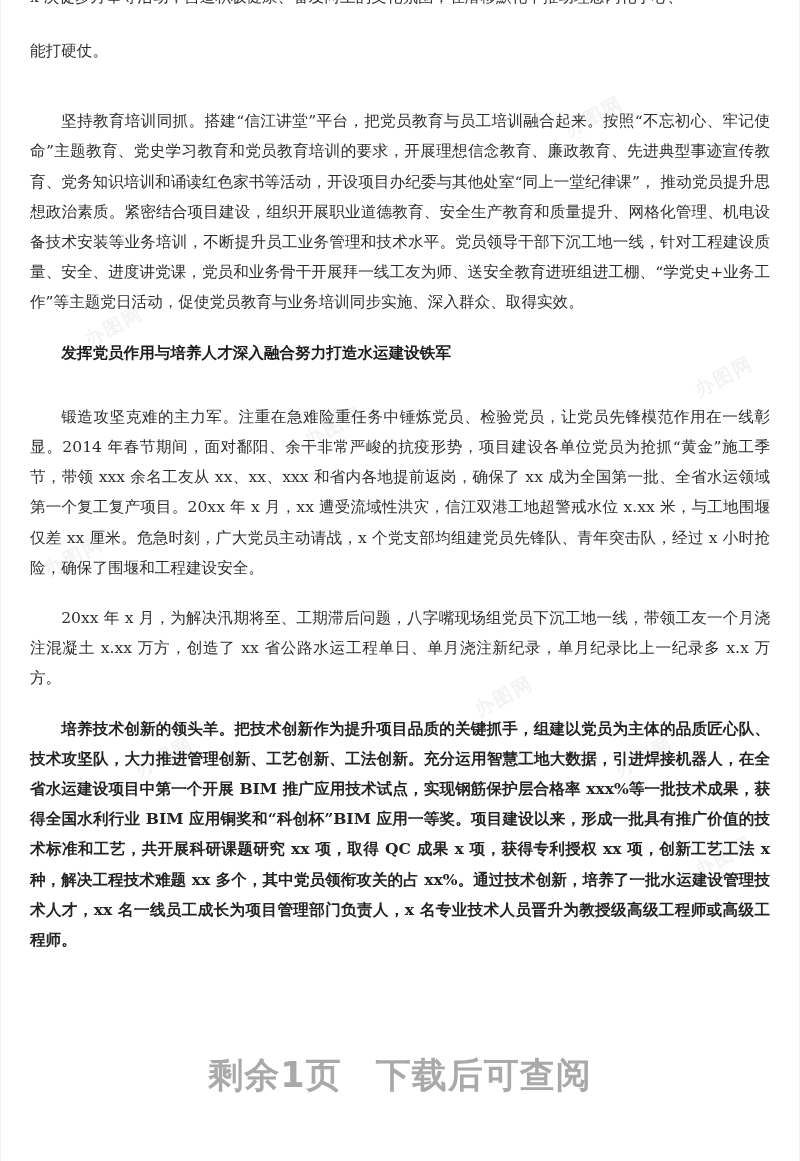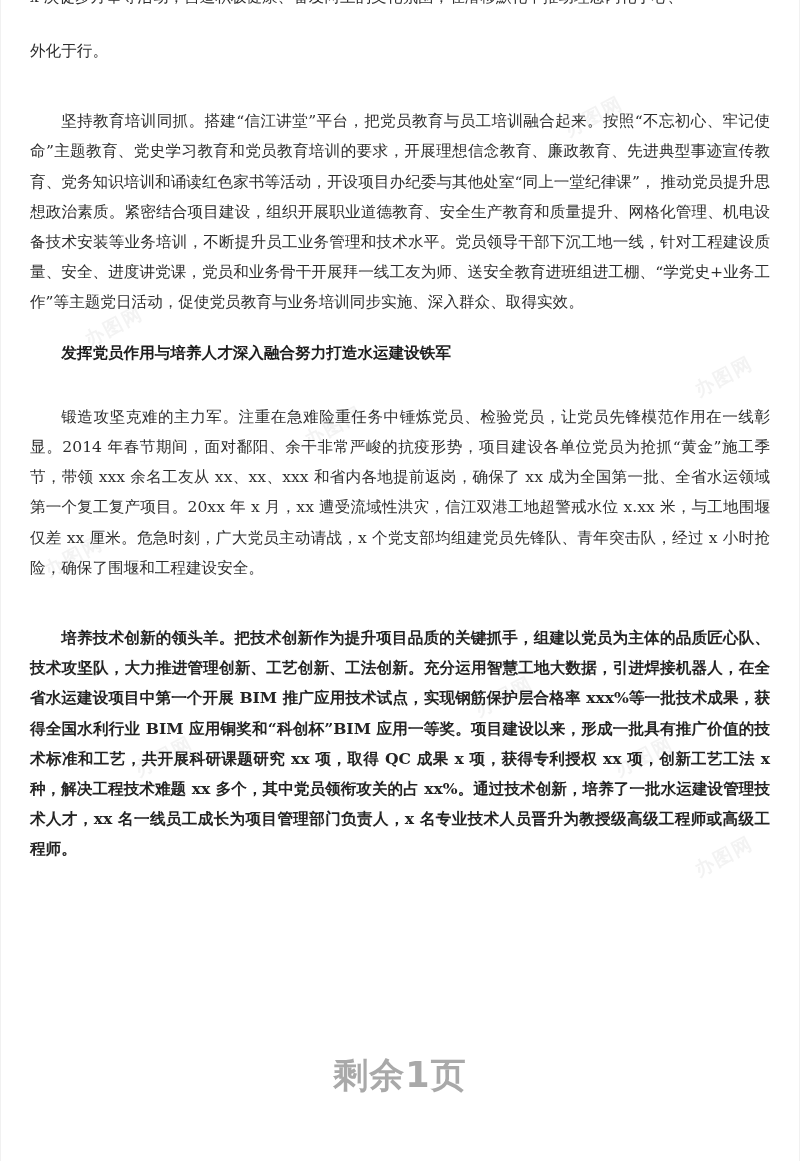--- a/index.html
+++ b/index.html
@@ -143,21 +143,21 @@
     <div class="wm" style="left:690px; top:860px;">办图网</div>
     <div class="wm" style="left:40px;  top:560px;">办图网</div>
   </div>
 
   <div class="doc">
 
     <div class="clip-top">
       <p class="para noindent">x 次徒步方举等活动，营造积极健康、奋发向上的文化氛围，在潜移默化中推动理念内化于心、</p>
     </div>
 
-    <p class="para noindent">外化于行。</p>
+    <p class="para noindent">能打硬仗。</p>
 
     <div class="gap"></div>
 
 
     <div class="gap"></div>
 
     <p class="para">坚持教育培训同抓。搭建“信江讲堂”平台，把党员教育与员工培训融合起来。按照“不忘初心、牢记使命”主题教育、党史学习教育和党员教育培训的要求，开展理想信念教育、廉政教育、先进典型事迹宣传教育、党务知识培训和诵读红色家书等活动，开设项目办纪委与其他处室“同上一堂纪律课”， 推动党员提升思想政治素质。紧密结合项目建设，组织开展职业道德教育、安全生产教育和质量提升、网格化管理、机电设备技术安装等业务培训，不断提升员工业务管理和技术水平。党员领导干部下沉工地一线，针对工程建设质量、安全、进度讲党课，党员和业务骨干开展拜一线工友为师、送安全教育进班组进工棚、“学党史+业务工作”等主题党日活动，促使党员教育与业务培训同步实施、深入群众、取得实效。</p>
 
     <div class="gap"></div>
 
@@ -165,24 +165,26 @@
 
     <div class="gap-sm"></div>
 
 
     <div class="gap"></div>
 
     <p class="para">锻造攻坚克难的主力军。注重在急难险重任务中锤炼党员、检验党员，让党员先锋模范作用在一线彰显。2014 年春节期间，面对鄱阳、余干非常严峻的抗疫形势，项目建设各单位党员为抢抓“黄金”施工季节，带领 xxx 余名工友从 xx、xx、xxx 和省内各地提前返岗，确保了 xx 成为全国第一批、全省水运领域第一个复工复产项目。20xx 年 x 月，xx 遭受流域性洪灾，信江双港工地超警戒水位 x.xx 米，与工地围堰仅差 xx 厘米。危急时刻，广大党员主动请战，x 个党支部均组建党员先锋队、青年突击队，经过 x 小时抢险，确保了围堰和工程建设安全。</p>
 
     <div class="gap"></div>
 
+    <p class="para">20xx 年 x 月，为解决汛期将至、工期滞后问题，八字嘴现场组党员下沉工地一线，带领工友一个月浇注混凝土 x.xx 万方，创造了 xx 省公路水运工程单日、单月浇注新纪录，单月纪录比上一纪录多 x.x 万方。</p>
 
     <div class="gap"></div>
 
     <p class="para" style="font-weight:600;color:#242424;">培养技术创新的领头羊。把技术创新作为提升项目品质的关键抓手，组建以党员为主体的品质匠心队、技术攻坚队，大力推进管理创新、工艺创新、工法创新。充分运用智慧工地大数据，引进焊接机器人，在全省水运建设项目中第一个开展 BIM 推广应用技术试点，实现钢筋保护层合格率 xxx%等一批技术成果，获得全国水利行业 BIM 应用铜奖和“科创杯”BIM 应用一等奖。项目建设以来，形成一批具有推广价值的技术标准和工艺，共开展科研课题研究 xx 项，取得 QC 成果 x 项，获得专利授权 xx 项，创新工艺工法 x 种，解决工程技术难题 xx 多个，其中党员领衔攻关的占 xx%。通过技术创新，培养了一批水运建设管理技术人才，xx 名一线员工成长为项目管理部门负责人，x 名专业技术人员晋升为教授级高级工程师或高级工程师。</p>
 
   </div>
 
   <div class="banner">
     <span>剩余1页</span>
+    <span>下载后可查阅</span>
   </div>
 
 </div>
 
 </body></html>

